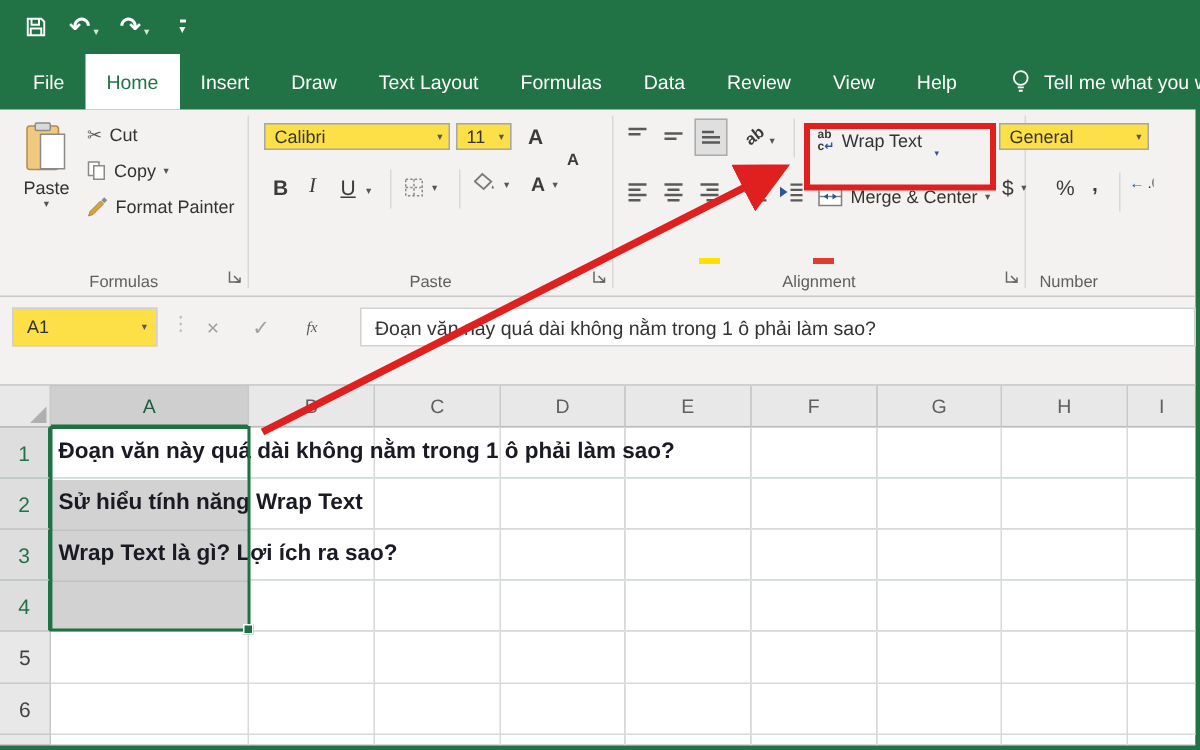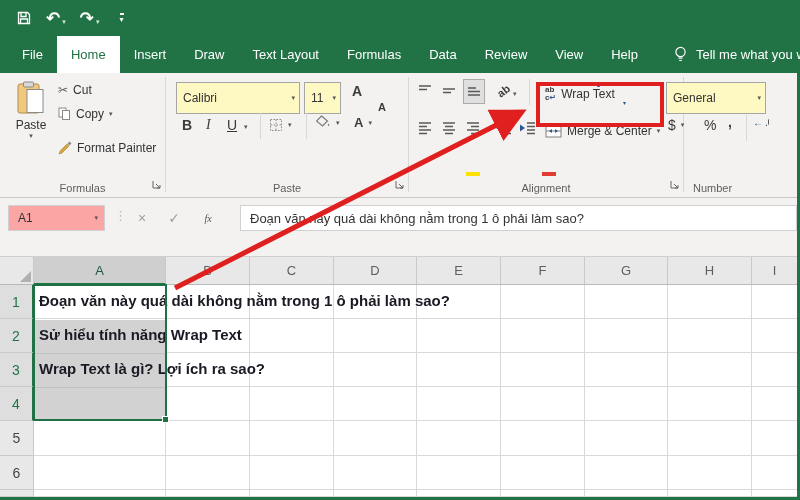--- a/index.html
+++ b/index.html
@@ -28,42 +28,42 @@
   .launcher { position:absolute; right:4px; bottom:5px; }
   .csep { position:absolute; top:40px; height:26px; width:1px; background:#d8d8d8; }
   .ditem { position:absolute; display:flex; align-items:center; gap:5px; white-space:nowrap; }
   .caret { font-size:7px; color:#555; }
   .blue { color:#2b579a; }
 
   
   .paste-btn { position:absolute; left:8px; top:8px; width:46px; height:90px; display:flex; flex-direction:column; align-items:center; }
   .paste-lbl { margin-top:3px; }
   
-  .combo { position:absolute; background:#fef9c3; border:1px solid #a6a6a6; height:32px; display:flex; align-items:center; padding:0 4px 0 6px; }
+  .combo { position:absolute; background:#fde047; border:1px solid #a6a6a6; height:18px; display:flex; align-items:center; padding:0 4px 0 6px; }
   .combo .cval { flex:1; }
   .fbtn { font-size:14px; color:#3b3b3b; }
   .b-bold { font-weight:bold; }
   .b-italic { font-style:italic; font-family:"Liberation Serif",serif; }
   .b-under { text-decoration:underline; }
   .color-bar { position:absolute; width:14px; height:4px; }
   .sizer { position:relative; font-weight:bold; color:#3b3b3b; }
   .sizer sup { position:absolute; top:-2px; right:-6px; font-size:6px; }
 
   
   .al-ic { display:inline-block; }
   .sel-toggle { background:#dfdfdf; border:1px solid #ababab; padding:2px; }
   .wrap-ic { display:inline-flex; flex-direction:column; font-size:8px; line-height:8px; font-weight:bold; color:#3b3b3b; }
   .orient { display:inline-block; transform:rotate(-38deg); font-size:11px; color:#3b3b3b; font-weight:bold; }
 
   
   .numsym { font-size:14px; color:#3b3b3b; }
 
   
   .formulabar { position:absolute; left:0; top:198px; width:797px; height:40px; background:#f3f2f1; }
-  .namebox { position:absolute; left:8px; top:7px; width:97px; height:26px; background:#fca5a5; border:1px solid #d0d0d0; display:flex; align-items:center; padding:0 6px 0 9px; font-size:12px; color:#333; }
+  .namebox { position:absolute; left:8px; top:7px; width:97px; height:26px; background:#fde047; border:1px solid #d0d0d0; display:flex; align-items:center; padding:0 6px 0 9px; font-size:12px; color:#333; }
   .namebox .cval { flex:1; }
   .fdots { position:absolute; left:114px; top:10px; color:#b9b9b9; font-size:13px; letter-spacing:0; }
   .fbx { position:absolute; top:7px; height:26px; display:flex; align-items:center; justify-content:center; width:28px; font-size:14px; color:#a0a0a0; }
   .fx-g { font-family:"Liberation Serif",serif; font-style:italic; color:#555; font-size:10px; }
   .ffield { position:absolute; left:240px; top:7px; width:557px; height:26px; background:#fff; border:1px solid #d0d0d0; display:flex; align-items:center; padding-left:9px; font-size:13px; color:#333; }
   .gapstrip { position:absolute; left:0; top:238px; width:797px; height:19px; background:#f3f2f1; border-bottom:1px solid #cfcfcf; }
 
   
   .hdr-row { position:absolute; left:0; top:257px; height:28px; display:flex; }
   .hcell { height:28px; background:#e8e8e8; border-right:1px solid #c9c9c9; border-bottom:1px solid #b9b9b9; display:flex; align-items:center; justify-content:center; font-size:13px; color:#5f5f5f; }
@@ -147,21 +147,21 @@
         <span>Cut</span>
       </div>
       <div class="ditem" style="left:58px;top:34px">
         <svg width="13" height="14" viewBox="0 0 13 14">
             <rect x="1" y="1" width="7" height="9" fill="#fff" stroke="#8a8a8a"></rect>
             <rect x="4.5" y="3.5" width="7" height="9" fill="#fff" stroke="#8a8a8a"></rect>
           </svg>
         <span>Copy</span>
         <span class="caret">▾</span>
       </div>
-      <div class="ditem" style="left:58px;top:68px">
+      <div class="ditem" style="left:58px;top:58px">
         <svg width="14" height="14" viewBox="0 0 14 14">
             <path d="M1 13l3-1 7-7-2-2-7 7z" fill="#d9a33c" stroke="#9a7426" stroke-width="0.5"></path>
             <path d="M9.5 2.5l2-2 2 2-2 2z" fill="#8c8c8c"></path>
           </svg>
         <span>Format Painter</span>
       </div>
       <div class="glabel">Formulas</div>
       <div class="launcher">
         <svg width="9" height="9" viewBox="0 0 9 9">
             <path d="M1 1v7h7" fill="none" stroke="#666"></path>

